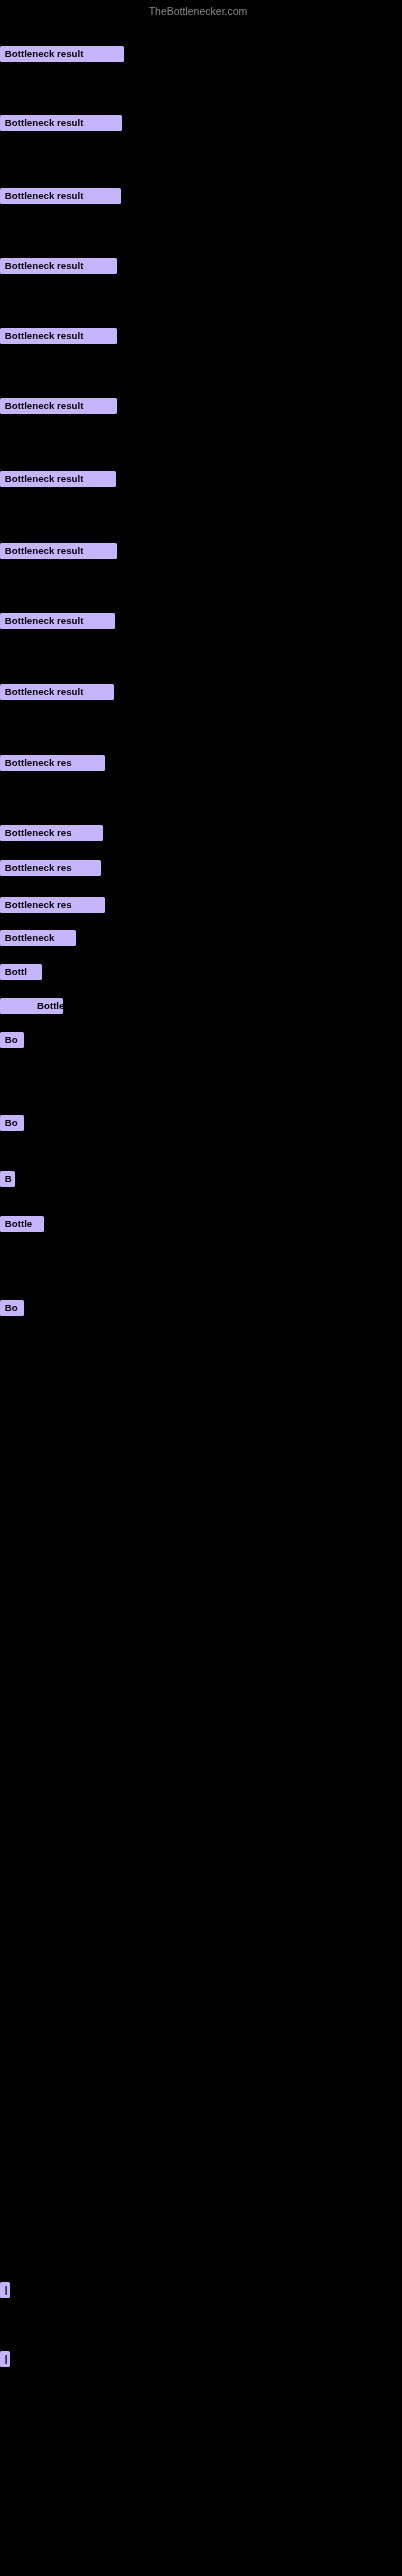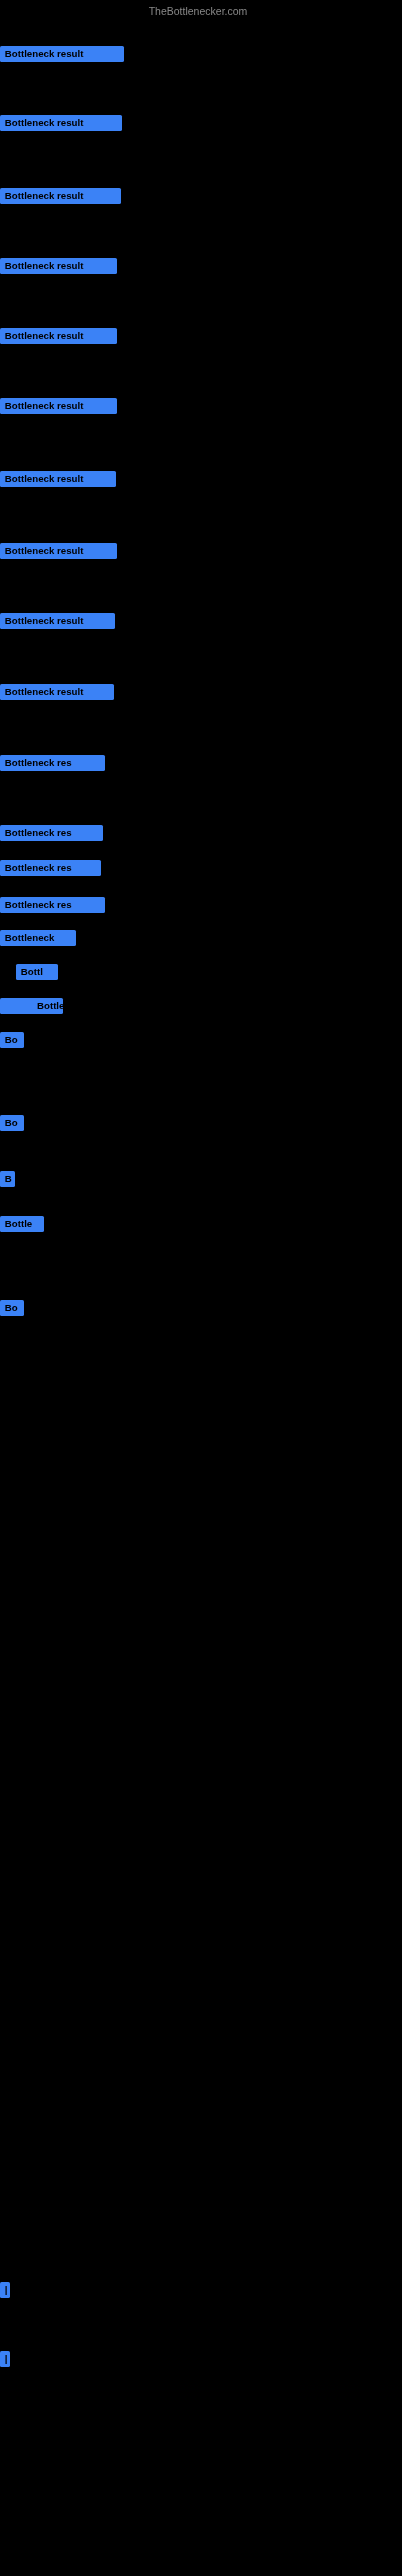--- a/index.html
+++ b/index.html
@@ -14,21 +14,21 @@
       position: absolute;
       top: 4.8px;
       left: 0;
       width: 396px;
       text-align: center;
       color: #888;
       font-size: 10.5px;
     }
     .badge {
       position: absolute;
-      background-color: #3b82f6;
+      background-color: #c4b5fd;
       color: #000;
       font-size: 9.7px;
       font-weight: bold;
       padding: 2.4px 4.8px;
       border-radius: 1.6px;
       white-space: nowrap;
       overflow: hidden;
     }
   </style>
 </head>
@@ -44,21 +44,21 @@
 <div class="badge" style="top: 398px; left: 0px; max-width: 117px; width: 117px;">Bottleneck result</div>
 <div class="badge" style="top: 471px; left: 0px; max-width: 116px; width: 116px;">Bottleneck result</div>
 <div class="badge" style="top: 543px; left: 0px; max-width: 117px; width: 117px;">Bottleneck result</div>
 <div class="badge" style="top: 613px; left: 0px; max-width: 115px; width: 115px;">Bottleneck result</div>
 <div class="badge" style="top: 684px; left: 0px; max-width: 114px; width: 114px;">Bottleneck result</div>
 <div class="badge" style="top: 755px; left: 0px; max-width: 105px; width: 105px;">Bottleneck res</div>
 <div class="badge" style="top: 825px; left: 0px; max-width: 103px; width: 103px;">Bottleneck res</div>
 <div class="badge" style="top: 860px; left: 0px; max-width: 101px; width: 101px;">Bottleneck res</div>
 <div class="badge" style="top: 897px; left: 0px; max-width: 105px; width: 105px;">Bottleneck res</div>
 <div class="badge" style="top: 930px; left: 0px; max-width: 76px; width: 76px;">Bottleneck</div>
-<div class="badge" style="top: 964px; left: 16px; max-width: 42px; width: 64px;">Bottl</div>
+<div class="badge" style="top: 964px; left: 0px; max-width: 42px; width: 64px;">Bottl</div>
 <div class="badge" style="top: 998px; left: 0px; max-width: 63px; width: 63px; padding-left: 37px;">Bottlene</div>
 <div class="badge" style="top: 1032px; left: 0px; max-width: 24px; width: 24px;">Bo</div>
 <div class="badge" style="top: 1115px; left: 0px; max-width: 24px; width: 24px;">Bo</div>
 <div class="badge" style="top: 1171px; left: 0px; max-width: 14.5px; width: 14.5px;">B</div>
 <div class="badge" style="top: 1216px; left: 0px; max-width: 44px; width: 52px;">Bottle</div>
 <div class="badge" style="top: 1300px; left: 0px; max-width: 24px; width: 24px;">Bo</div>
 <div class="badge" style="top: 2282px; left: 0px; max-width: 8px; width: 8px;">|</div>
 <div class="badge" style="top: 2351px; left: 0px; max-width: 8px; width: 8px;">|</div>
 
 

